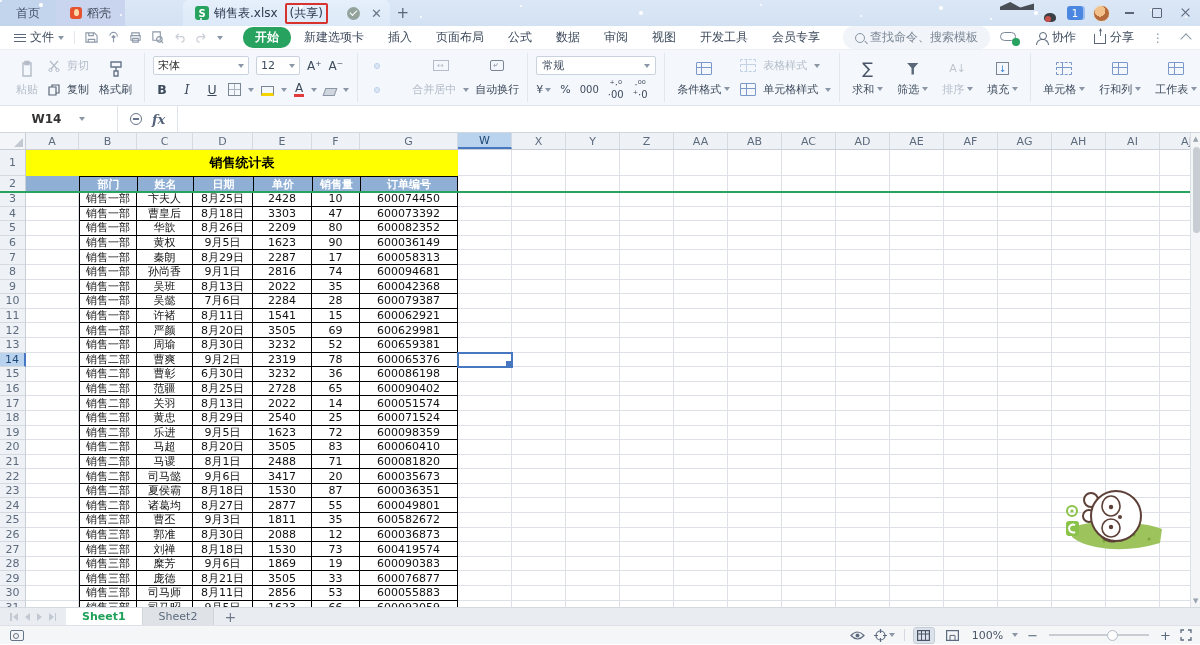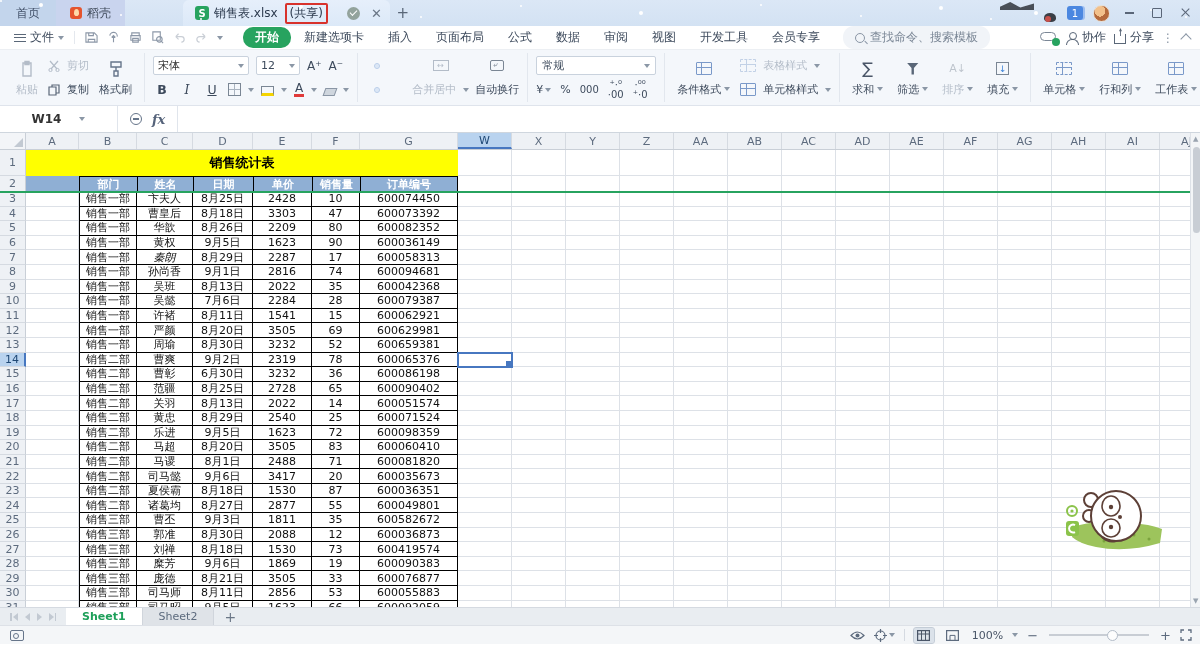--- a/index.html
+++ b/index.html
@@ -47,21 +47,21 @@
   .qbar { display:flex; align-items:center; gap:9px; padding:0 10px; border-left:1px solid #e4e8ee; }
   .qicon { width:13px; height:13px; position:relative; opacity:.75; }
   .qicon svg { width:13px; height:13px; }
   .qicon.dis { opacity:.35; }
   .menu-items { display:flex; align-items:center; gap:2px; margin-left:6px; }
   .menu-item { padding:2px 11px; color:#3d4a5c; font-size:12px; }
   .menu-item.pill { background:#27a35f; color:#fff; border-radius:10px; font-weight:bold; padding:2px 12px; }
   .searchbox { display:flex; align-items:center; gap:5px; background:#f1f4f8; border-radius:11px; padding:3px 12px; color:#7b8796; margin-left:8px; }
   .mag { width:10px; height:10px; border:1.4px solid #8a96a5; border-radius:50%; position:relative; }
   .mag::after { content:""; position:absolute; left:8px; top:8px; width:4px; height:1.4px; background:#8a96a5; transform:rotate(45deg); }
-  .mb-right { position:absolute; right:10px; display:flex; align-items:center; gap:8px; color:#3d4a5c; }
+  .mb-right { position:absolute; right:10px; display:flex; align-items:center; gap:18px; color:#3d4a5c; }
   .cloud-ic { width:18px; height:12px; position:relative; }
   .cloud-ic .c { position:absolute; width:16px; height:9px; border-radius:8px; border:1.4px solid #7b8796; top:0; left:0; }
   .cloud-ic .chk { position:absolute; right:-2px; bottom:-2px; width:8px; height:8px; background:#27a35f; border-radius:50%; }
   .persona { width:12px; height:12px; position:relative; }
   .persona::before { content:""; position:absolute; left:3px; top:0; width:6px; height:6px; border-radius:50%; border:1.3px solid #5a6778; }
   .persona::after { content:""; position:absolute; left:0; bottom:-1px; width:11px; height:5px; border-radius:6px 6px 0 0; border:1.3px solid #5a6778; border-bottom:none; }
   .share-ic { width:12px; height:10px; border:1.3px solid #5a6778; border-top:none; position:relative; margin-top:3px; }
   .share-ic::after { content:""; position:absolute; left:4px; top:-6px; width:3px; height:8px; background:#5a6778; clip-path:polygon(50% 0,100% 40%,65% 40%,65% 100%,35% 100%,35% 40%,0 40%); }
   .vdots { color:#8b97a6; letter-spacing:0; font-size:12px; }
   .chev-up { width:8px; height:8px; border-left:1.5px solid #8b97a6; border-top:1.5px solid #8b97a6; transform:rotate(45deg); margin-top:3px; }
@@ -651,21 +651,21 @@
       <div class="g-cell g-empty" style="width: 54px;"></div>
       <div class="g-cell g-empty" style="width: 54px;"></div>
       <div class="g-cell g-empty" style="width: 54px;"></div>
       <div class="g-cell g-empty" style="width: 54px;"></div>
       <div class="g-cell g-empty" style="width: 54px;"></div>
     </div>
     <div class="g-row" style="height: 14.6px;">
       <div class="g-rn" style="width: 26px;">7</div>
       <div class="g-cell g-empty" style="width: 53px;"></div>
       <div class="g-cell t-cell first" style="width: 58px;">销售一部</div>
-      <div class="g-cell t-cell" style="width: 56px; font-style: italic;">秦朗</div>
+      <div class="g-cell t-cell" style="width: 56px;">秦朗</div>
       <div class="g-cell t-cell" style="width: 60px;">8月29日</div>
       <div class="g-cell t-cell" style="width: 59px; text-align: center;">2287</div>
       <div class="g-cell t-cell" style="width: 48px;">17</div>
       <div class="g-cell t-cell" style="width: 98px;">600058313</div>
       <div class="g-cell g-empty" style="width: 54px;"></div>
       <div class="g-cell g-empty" style="width: 54px;"></div>
       <div class="g-cell g-empty" style="width: 54px;"></div>
       <div class="g-cell g-empty" style="width: 54px;"></div>
       <div class="g-cell g-empty" style="width: 54px;"></div>
       <div class="g-cell g-empty" style="width: 54px;"></div>

